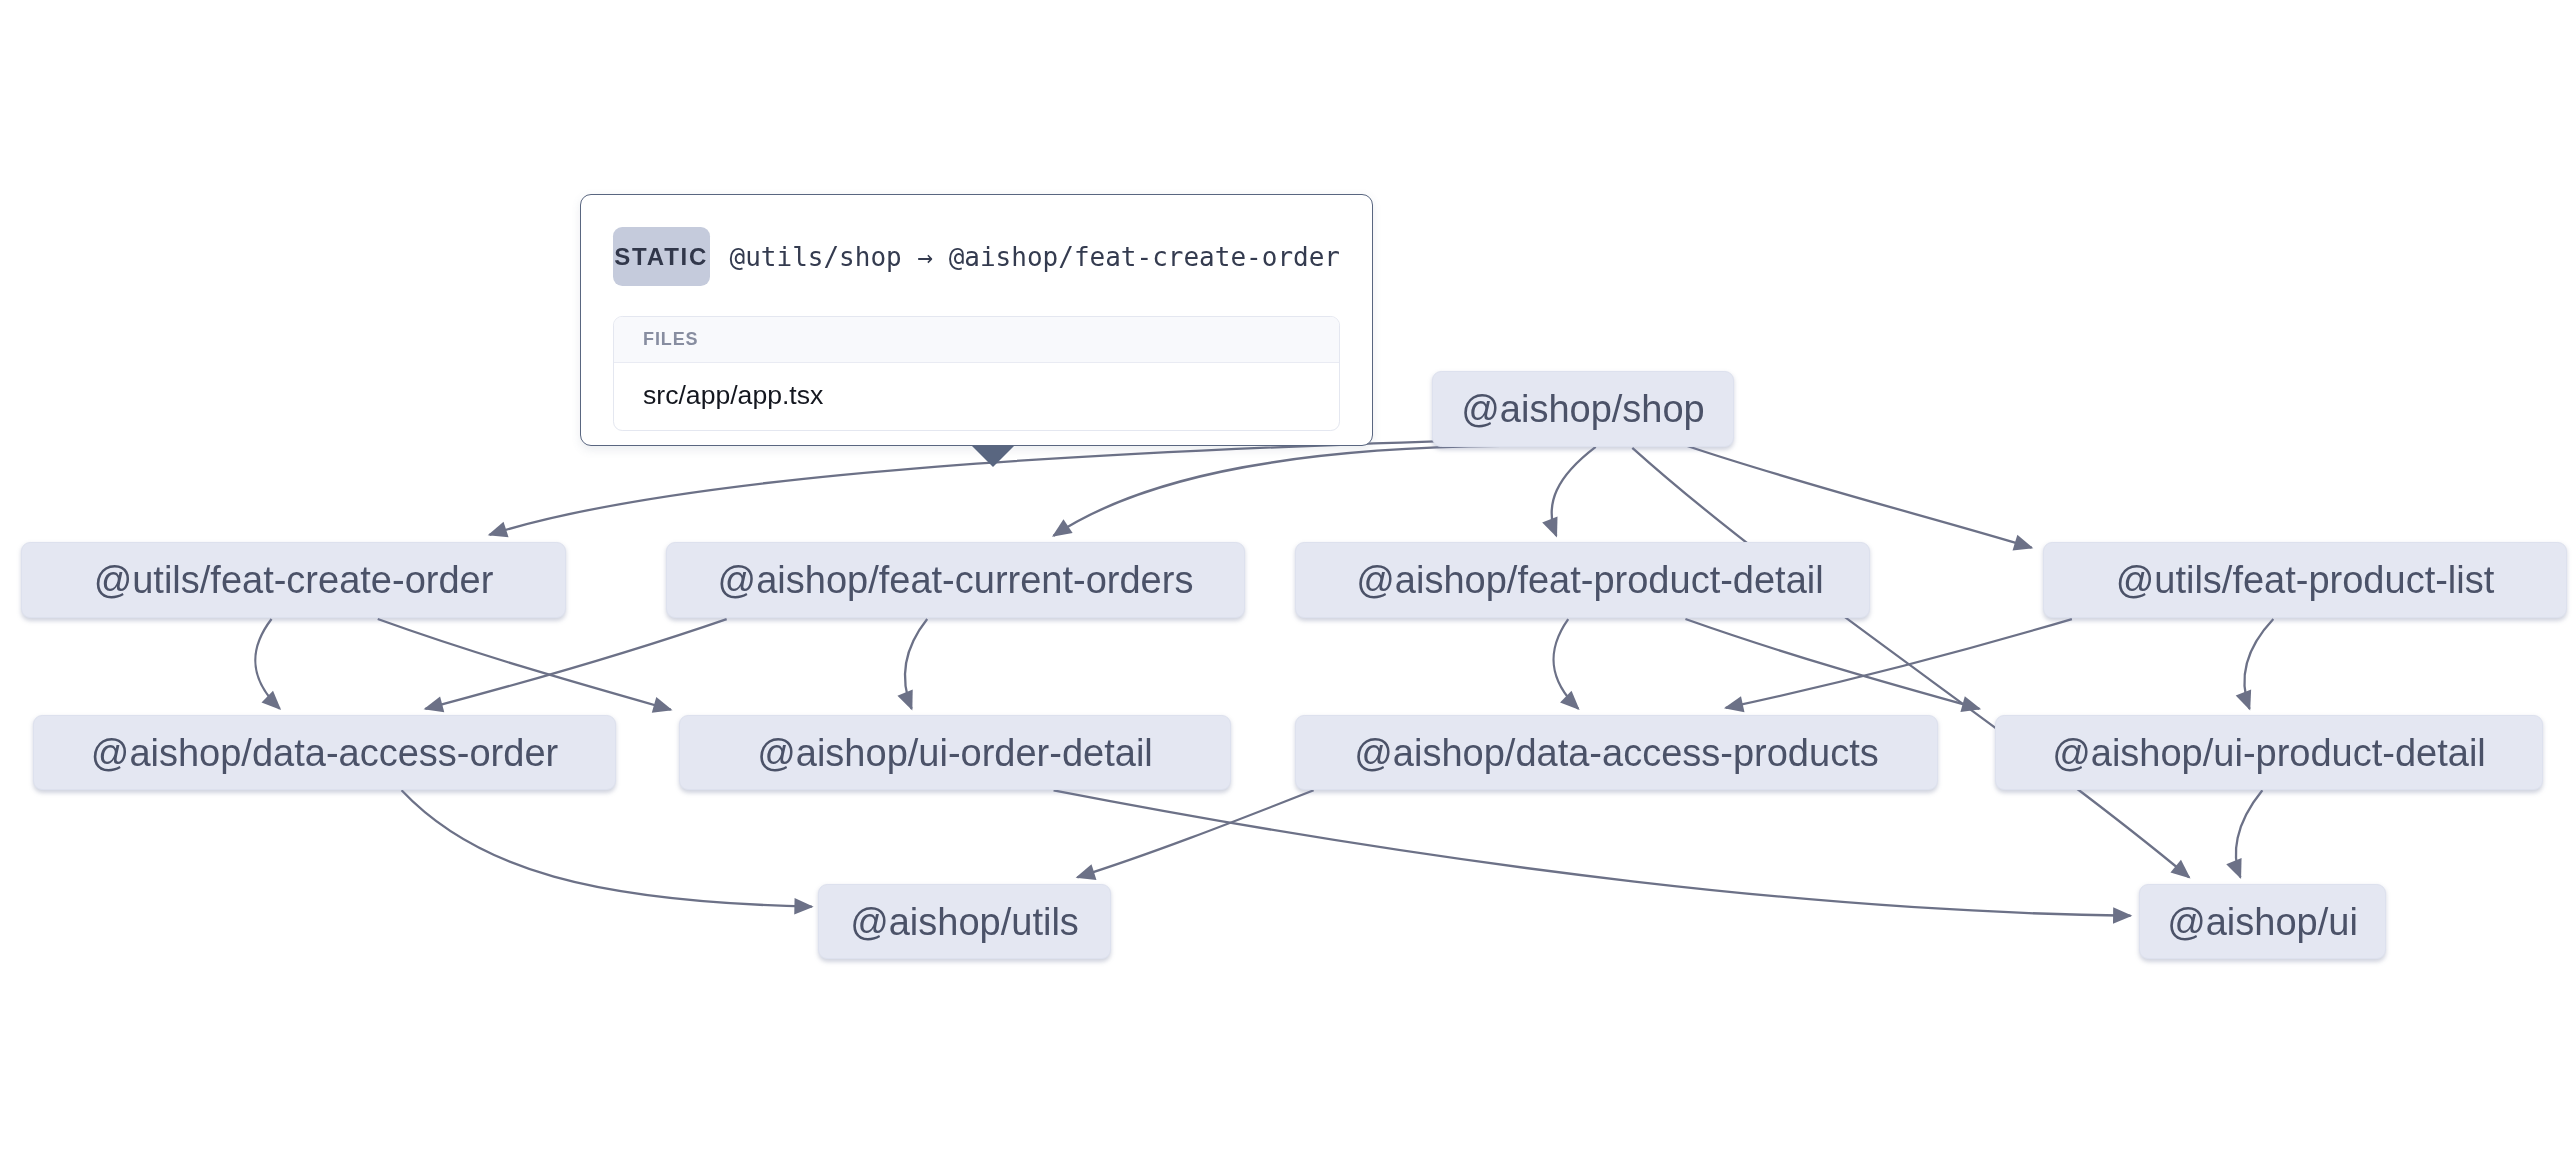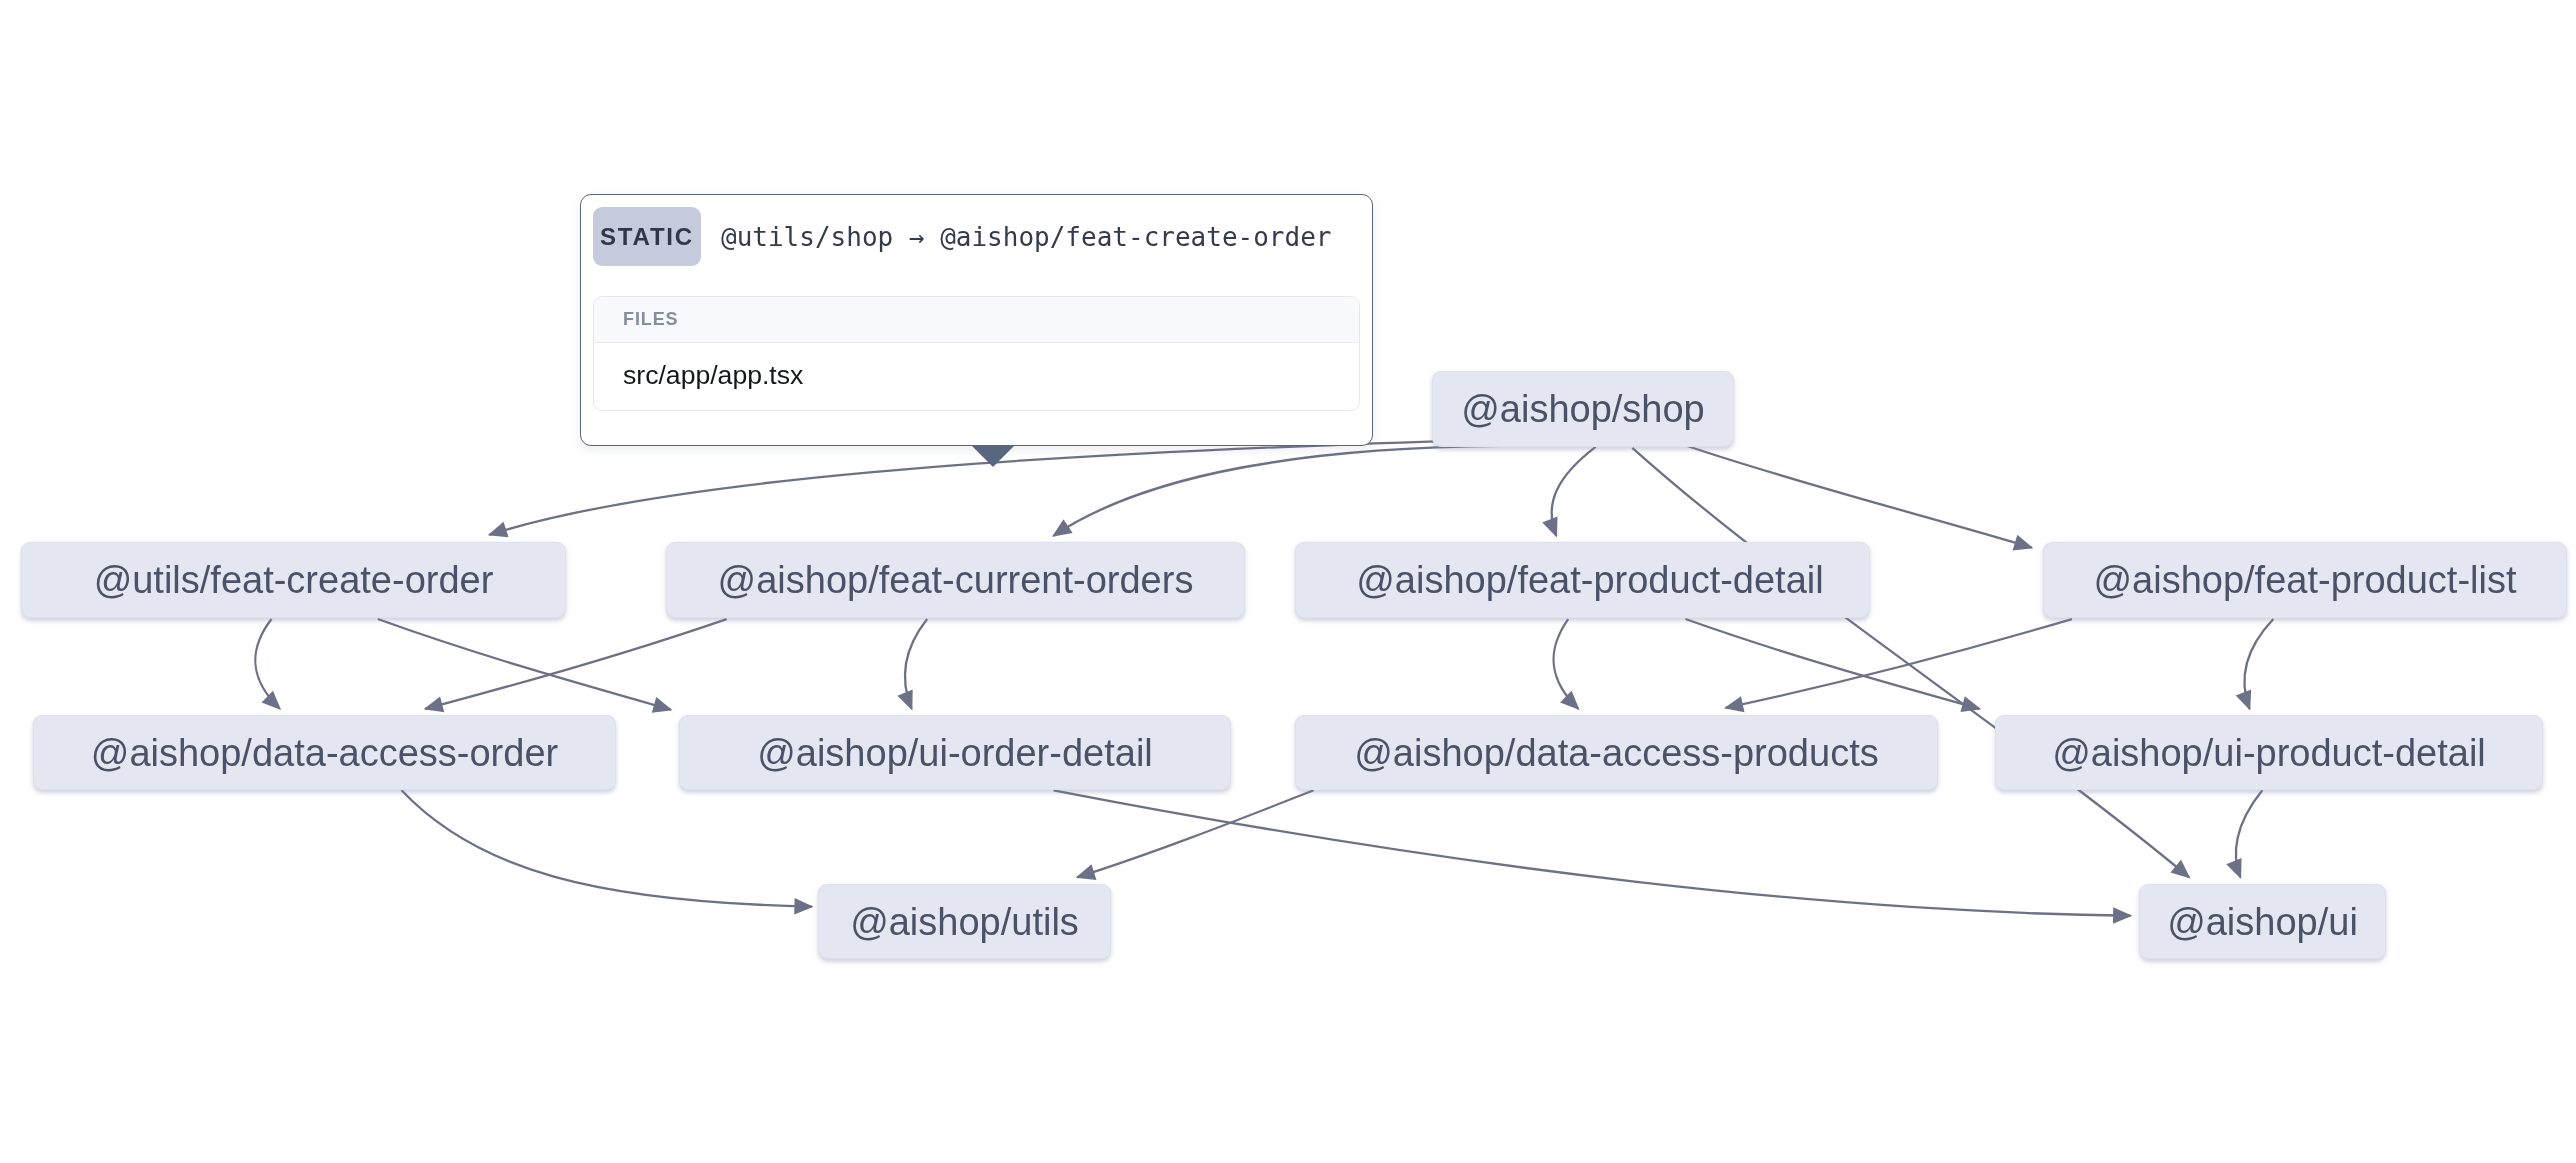--- a/index.html
+++ b/index.html
@@ -25,21 +25,21 @@
   .edges path.edge{fill:none;stroke:var(--edge);stroke-width:2.5;}
   .node{
     position:absolute;display:flex;align-items:center;justify-content:center;
     background:var(--node-fill);border:0.9px solid var(--node-border);
     border-radius:9.2px;color:var(--node-text);font-size:38px;line-height:1;
     box-shadow:0 2.7px 4.6px rgba(120,130,160,0.35);cursor:pointer;white-space:nowrap;
   }
   .tooltip{
     position:absolute;left:580px;top:194px;width:793px;height:252px;
     background:#fff;border:1.8px solid var(--tooltip-border);border-radius:11px;
-    padding:12px;box-shadow:0 3.7px 9.2px rgba(90,103,128,0.12);
+    padding:32px;box-shadow:0 3.7px 9.2px rgba(90,103,128,0.12);
   }
   .tooltip-header{display:flex;align-items:center;gap:20px;height:59px;}
   .badge{
     display:flex;align-items:center;justify-content:center;
     width:108px;height:59px;background:var(--badge-bg);color:var(--badge-text);
     border-radius:9.2px;font-size:24px;font-weight:bold;letter-spacing:1.8px;
   }
   .relation{
     font-family:"DejaVu Sans Mono",monospace;font-size:26px;color:var(--code-text);
     white-space:nowrap;
@@ -102,21 +102,21 @@
       <div class="node" style="left: 21px; top: 542px; width: 545px; height: 76px;">
         <span>@utils/feat-create-order</span>
       </div>
       <div class="node" style="left: 666px; top: 542px; width: 579px; height: 76px;">
         <span>@aishop/feat-current-orders</span>
       </div>
       <div class="node" style="left: 1295px; top: 542px; width: 575px; height: 76px; padding-left: 15px;">
         <span>@aishop/feat-product-detail</span>
       </div>
       <div class="node" style="left: 2043px; top: 542px; width: 524px; height: 76px;">
-        <span>@aishop/feat-product-list</span>
+        <span>@utils/feat-product-list</span>
       </div>
       <div class="node" style="left: 33px; top: 715px; width: 583px; height: 75px;">
         <span>@aishop/data-access-order</span>
       </div>
       <div class="node" style="left: 679px; top: 715px; width: 552px; height: 75px;">
         <span>@aishop/ui-order-detail</span>
       </div>
       <div class="node" style="left: 1295px; top: 715px; width: 643px; height: 75px;">
         <span>@aishop/data-access-products</span>
       </div>

